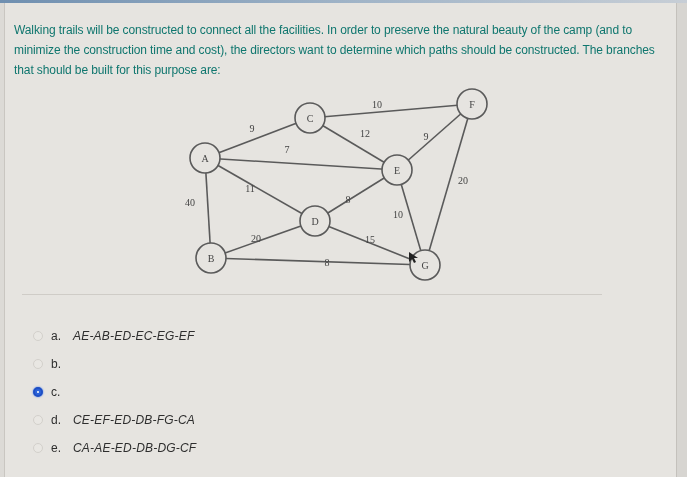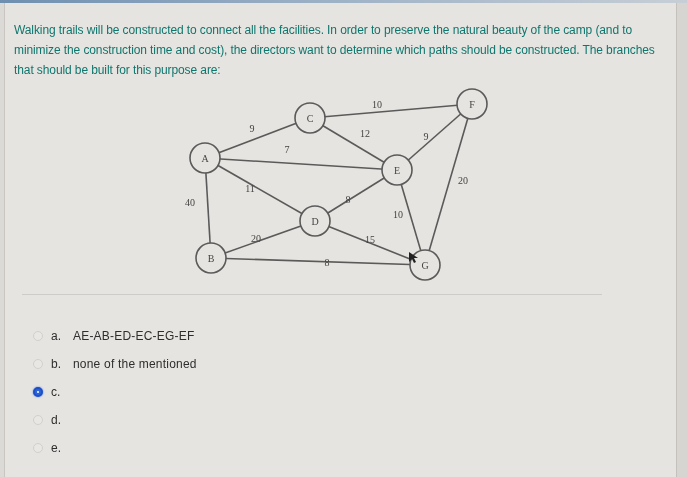--- a/index.html
+++ b/index.html
@@ -55,21 +55,21 @@
     .radio.checked {
       background: #2b63d9; border: 2px solid #1e4fc4;
       box-shadow: 0 0 2px #4b7de8;
       position: relative;
     }
     .radio.checked::after {
       content: ""; position: absolute; left: 2px; top: 2px;
       width: 2px; height: 2px; border-radius: 50%; background: #fff;
     }
     .opt-letter { width: 22px; }
-    .opt-text { letter-spacing: 0.2px; }
+    .opt-text { letter-spacing: 0.2px; font-style: italic; }
   </style>
 </head>
 <body>
 
 <div class="topbar"></div>
 <div class="panel"></div>
 <div class="rightgutter"></div>
 
 <div class="question">Walking trails will be constructed to connect all the facilities. In order to preserve the natural beauty of the camp (and to minimize the construction time and cost), the directors want to determine which paths should be constructed. The branches that should be built for this purpose are:</div>
 
@@ -123,27 +123,28 @@
 
 <div class="options">
   <div class="option">
     <span class="radio"></span>
     <span class="opt-letter">a.</span>
     <span class="opt-text">AE-AB-ED-EC-EG-EF</span>
   </div>
   <div class="option">
     <span class="radio"></span>
     <span class="opt-letter">b.</span>
-    <span class="opt-text">none of the mentioned</span>
   </div>
   <div class="option">
     <span class="radio checked"></span>
     <span class="opt-letter">c.</span>
   </div>
   <div class="option">
     <span class="radio"></span>
     <span class="opt-letter">d.</span>
+    <span class="opt-text">CE-EF-ED-DB-FG-CA</span>
   </div>
   <div class="option">
     <span class="radio"></span>
     <span class="opt-letter">e.</span>
+    <span class="opt-text">CA-AE-ED-DB-DG-CF</span>
   </div>
 </div>
 
 </body></html>

